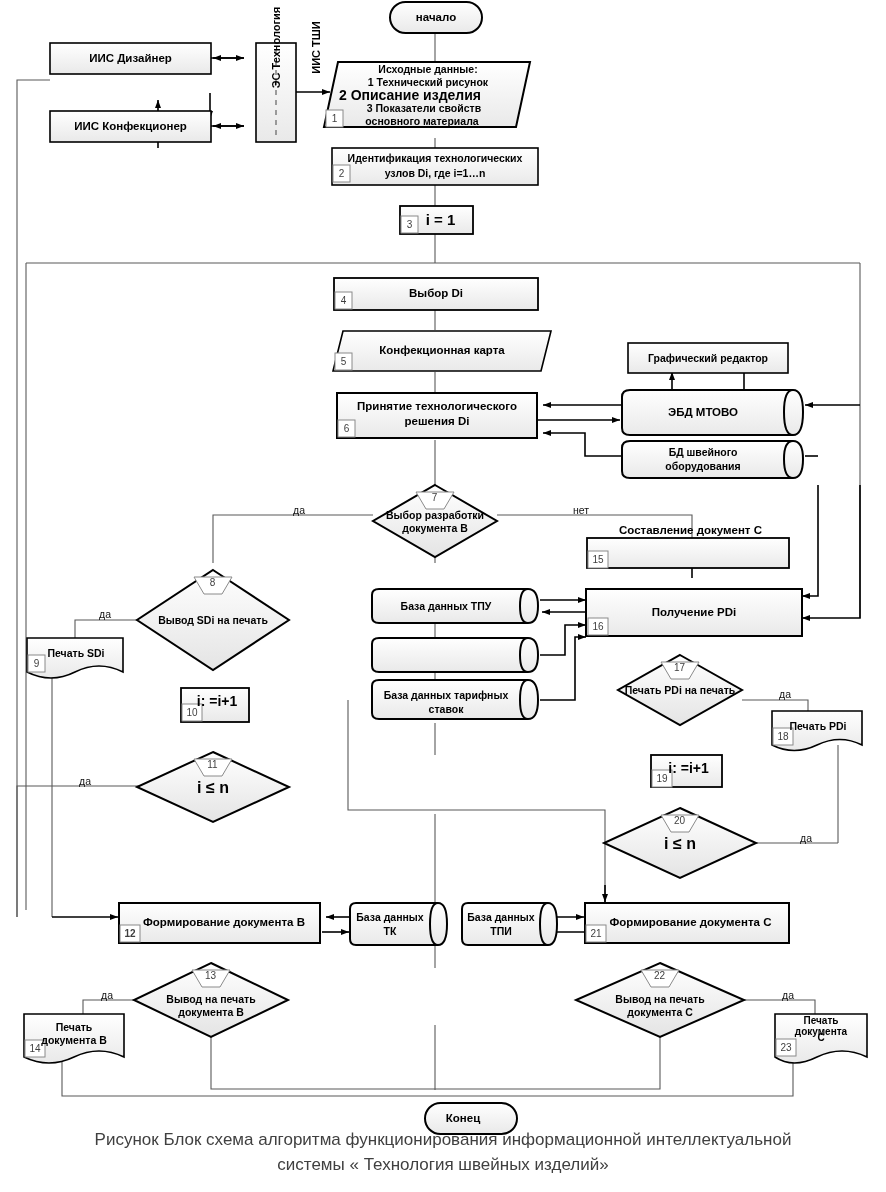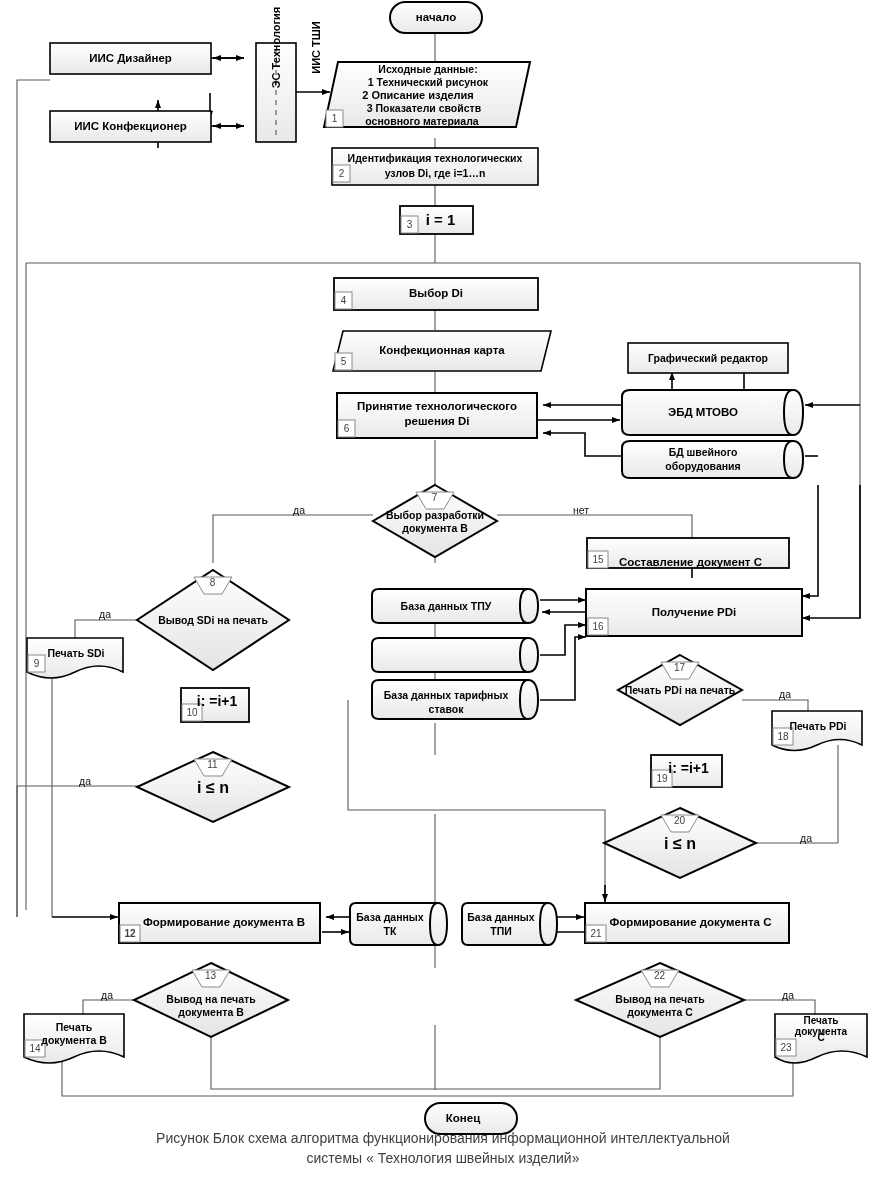--- a/index.html
+++ b/index.html
@@ -6,21 +6,21 @@
   body{width:886px;height:1192px;font-family:"Liberation Sans",sans-serif;color:#000;}
   #stage{position:relative;width:886px;height:1192px;overflow:hidden;}
   svg#canvas{position:absolute;left:0;top:0;width:886px;height:1192px;}
 
   .lbl{position:absolute;display:flex;align-items:center;justify-content:center;
        text-align:center;font-weight:bold;line-height:1.15;pointer-events:none;}
   .num{position:absolute;display:flex;align-items:center;justify-content:center;
        font-weight:normal;color:#3f3f3f;font-size:10px;}
   .edgelbl{position:absolute;font-size:10.5px;font-weight:normal;color:#111;}
   .caption{position:absolute;left:0;top:1128px;width:886px;text-align:center;
-           font-size:14px;font-weight:normal;color:#404040;line-height:1.45;}
+           font-size:17px;font-weight:normal;color:#404040;line-height:1.45;}
 </style>
 </head>
 <body>
 
 <div id="stage">
 
 <svg id="canvas" viewBox="0 0 886 1192" xmlns="http://www.w3.org/2000/svg">
   <defs>
     <linearGradient id="gr" x1="0" y1="0" x2="0" y2="1">
       <stop offset="0%" stop-color="#ffffff"></stop>
@@ -250,21 +250,21 @@
 <div class="lbl" style="left:50px;top:43px;width:161px;height:31px;font-size:11.5px;">ИИС Дизайнер</div>
 <div class="lbl" style="left:50px;top:111px;width:161px;height:31px;font-size:11.5px;">ИИС Конфекционер</div>
 
 <div class="lbl" style="left:210px;top:-2px;width:132px;height:99px;font-size:11px;
      transform:rotate(-90deg);transform-origin:center;">ЭС Технология</div>
 <div class="lbl" style="left:250px;top:-2px;width:132px;height:99px;font-size:11px;
      transform:rotate(-90deg);transform-origin:center;">ИИС ТШИ</div>
 
 <div class="lbl" style="left:330px;top:62px;width:196px;height:14px;font-size:10.5px;">Исходные данные:</div>
 <div class="lbl" style="left:330px;top:75px;width:196px;height:14px;font-size:10.5px;">1 Технический рисунок</div>
-<div class="lbl" style="left:320px;top:88px;width:196px;height:14px;font-size:11px;">2 Описание изделия</div>
+<div class="lbl" style="left:312px;top:88px;width:196px;height:14px;font-size:14px;">2 Описание изделия</div>
 <div class="lbl" style="left:326px;top:101px;width:196px;height:14px;font-size:10.5px;">3 Показатели свойств</div>
 <div class="lbl" style="left:324px;top:114px;width:196px;height:14px;font-size:10.5px;">основного материала</div>
 <div class="num" style="left:326px;top:110px;width:17px;height:17px;">1</div>
 
 <div class="lbl" style="left:332px;top:151px;width:206px;height:15px;font-size:10.5px;">Идентификация технологических</div>
 <div class="lbl" style="left:332px;top:166px;width:206px;height:15px;font-size:10.5px;">узлов Di, где i=1…n</div>
 <div class="num" style="left:333px;top:165px;width:17px;height:17px;">2</div>
 
 <div class="lbl" style="left:404px;top:206px;width:73px;height:28px;font-size:15px;">i = 1</div>
 <div class="num" style="left:401px;top:216px;width:17px;height:17px;">3</div>
@@ -299,21 +299,21 @@
 <div class="num" style="left:120px;top:925px;width:20px;height:17px;font-weight:bold;">12</div>
 
 <div class="lbl" style="left:140px;top:992px;width:142px;height:14px;font-size:10.5px;">Вывод на печать</div>
 <div class="lbl" style="left:140px;top:1005px;width:142px;height:14px;font-size:10.5px;">документа В</div>
 <div class="num" style="left:202px;top:968px;width:17px;height:15px;">13</div>
 
 <div class="lbl" style="left:27px;top:1020px;width:94px;height:14px;font-size:10.5px;">Печать</div>
 <div class="lbl" style="left:27px;top:1033px;width:94px;height:14px;font-size:10.5px;">документа В</div>
 <div class="num" style="left:25px;top:1040px;width:20px;height:17px;">14</div>
 
-<div class="lbl" style="left:592px;top:542px;width:197px;height:42px;font-size:11.5px;">Составление документ С</div>
+<div class="lbl" style="left:592px;top:510px;width:197px;height:42px;font-size:11.5px;">Составление документ С</div>
 <div class="num" style="left:588px;top:551px;width:20px;height:17px;">15</div>
 
 <div class="lbl" style="left:586px;top:589px;width:216px;height:47px;font-size:11.5px;">Получение PDi</div>
 <div class="num" style="left:588px;top:618px;width:20px;height:17px;">16</div>
 
 <div class="lbl" style="left:618px;top:682px;width:124px;height:16px;font-size:10.5px;">Печать PDi на печать</div>
 <div class="num" style="left:671px;top:660px;width:17px;height:15px;">17</div>
 
 <div class="lbl" style="left:774px;top:718px;width:88px;height:16px;font-size:10.5px;">Печать PDi</div>
 <div class="num" style="left:773px;top:728px;width:20px;height:17px;">18</div>

